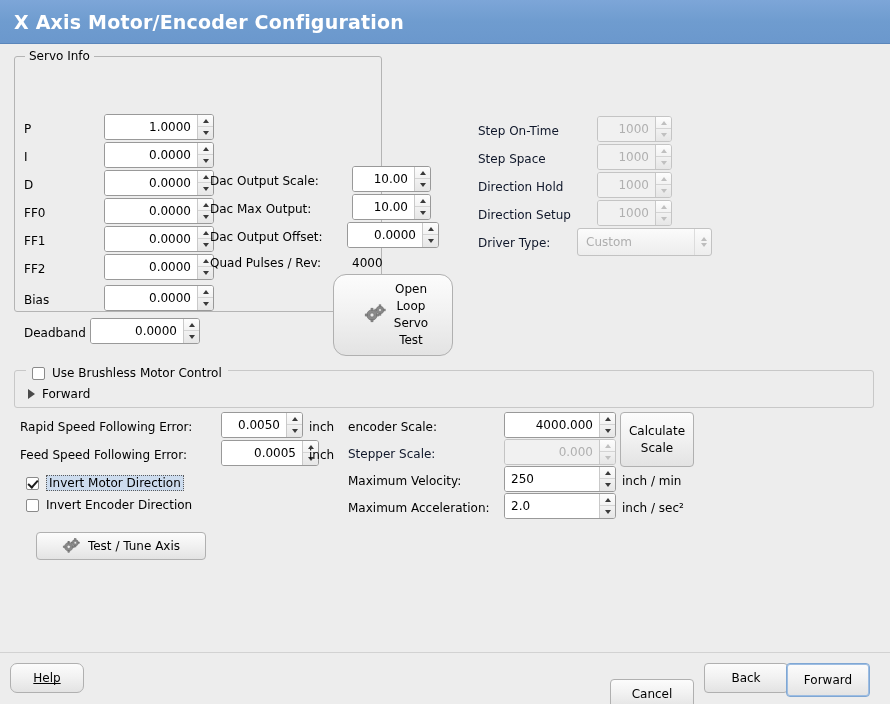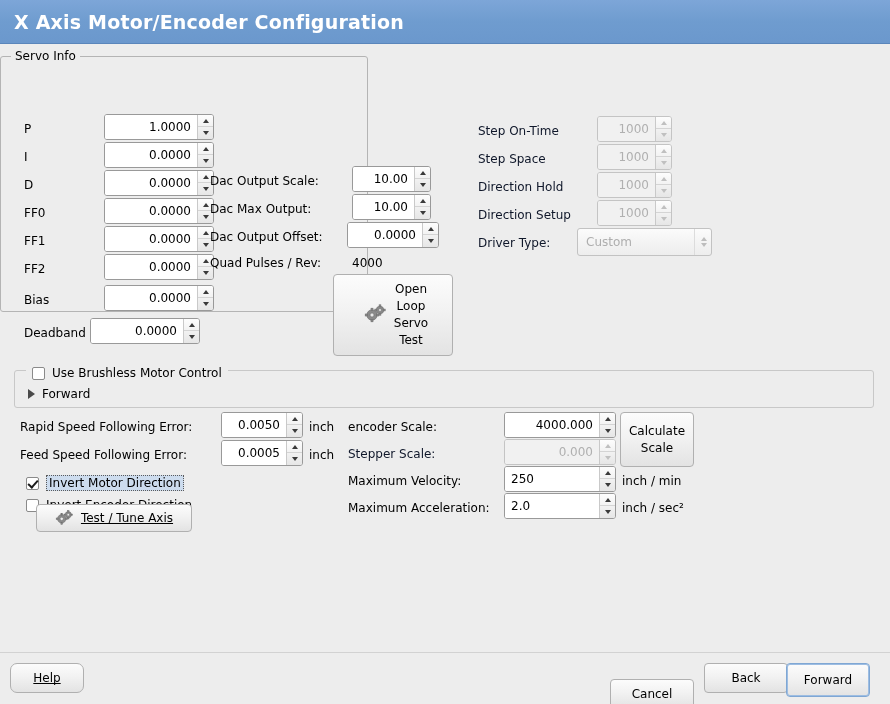--- a/index.html
+++ b/index.html
@@ -213,21 +213,21 @@
 <body>
 
 <div id="root">
 
   <div class="titlebar">
     <div class="title">X Axis Motor/Encoder Configuration</div>
   </div>
 
   <div class="body">
 
-    <div class="groupbox" style="left:0; top:12px; width:368px; height:256px;">
+    <div class="groupbox" style="left:14px; top:12px; width:368px; height:256px;">
       <div class="legend">Servo Info</div>
     </div>
 
     <div style="position:absolute; left:24px; top:26px; width:430px; height:240px;">
 
       <div class="lbl" style="position:absolute; left:0px; top:52px;">P</div>
       <div class="spin" style="position:absolute; left:80px; top:44px; width:110px;">
         <div class="val">1.0000</div>
         <div class="btns">
           <div class="b">
@@ -368,21 +368,21 @@
           <div class="b">
               <span class="arrow-down"></span>
             </div>
         </div>
       </div>
 
       <div class="lbl" style="position:absolute; left:0px; top:92px;">Quad Pulses / Rev:</div>
       <div class="lbl" style="position:absolute; left:142px; top:92px;">4000</div>
     </div>
 
-    <div class="btn" style="position:absolute; left:333px; top:230px; width:120px; height:82px; padding-left:6px;">
+    <div class="btn" style="position:absolute; left:333px; top:230px; width:120px; height:82px; padding-left:6px;border-radius:13px;">
       <span class="gears" style="margin-right:6px;">
         <svg width="24" height="22" viewBox="0 0 24 22" aria-hidden="true">
           <g fill="#8a8a8a" stroke="#6f6f6f" stroke-width="0.6">
             <circle cx="8" cy="12" r="5.2"></circle>
             <circle cx="8" cy="12" r="2" fill="#e8e8e8"></circle>
             <rect x="7" y="5.2" width="2" height="2.4"></rect>
             <rect x="7" y="16.4" width="2" height="2.4"></rect>
             <rect x="1.2" y="11" width="2.4" height="2"></rect>
             <rect x="12.4" y="11" width="2.4" height="2"></rect>
             <circle cx="16" cy="7" r="3.8"></circle>
@@ -488,21 +488,21 @@
               <span class="arrow-up"></span>
             </div>
           <div class="b">
               <span class="arrow-down"></span>
             </div>
         </div>
       </div>
       <div class="lbl" style="position:absolute; left:295px; top:8px;">inch</div>
 
       <div class="lbl" style="position:absolute; left:6px; top:36px;">Feed Speed Following Error:</div>
-      <div class="spin" style="position:absolute; left:207px; top:28px; width:82px;">
+      <div class="spin" style="position:absolute; left:207px; top:28px; width:98px;">
         <div class="val">0.0005</div>
         <div class="btns">
           <div class="b">
               <span class="arrow-up"></span>
             </div>
           <div class="b">
               <span class="arrow-down"></span>
             </div>
         </div>
       </div>
@@ -511,21 +511,21 @@
       <div class="cbrow" style="position:absolute; left:12px; top:63px;">
         <span class="cbox checked"></span>
         <span class="lbl focusbox">Invert Motor Direction</span>
       </div>
 
       <div class="cbrow" style="position:absolute; left:12px; top:86px;">
         <span class="cbox"></span>
         <span class="lbl">Invert Encoder Direction</span>
       </div>
 
-      <div class="btn" style="position:absolute; left:22px; top:92px; width:156px; height:28px;text-decoration:underline;">
+      <div class="btn" style="position:absolute; left:22px; top:120px; width:170px; height:28px;">
         <span class="gears" style="margin-right:6px; display:flex;">
           <svg width="20" height="18" viewBox="0 0 24 22" aria-hidden="true">
             <g fill="#8a8a8a" stroke="#6f6f6f" stroke-width="0.6">
               <circle cx="8" cy="12" r="5.2"></circle>
               <circle cx="8" cy="12" r="2" fill="#eeeeee"></circle>
               <rect x="7" y="5.2" width="2" height="2.4"></rect>
               <rect x="7" y="16.4" width="2" height="2.4"></rect>
               <rect x="1.2" y="11" width="2.4" height="2"></rect>
               <rect x="12.4" y="11" width="2.4" height="2"></rect>
               <circle cx="16" cy="7" r="3.8"></circle>

